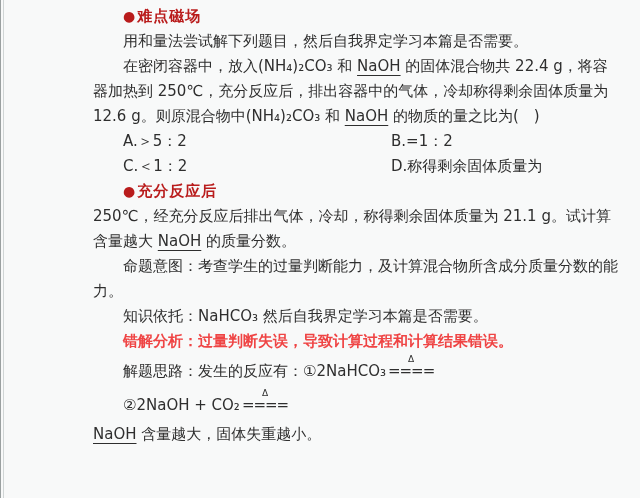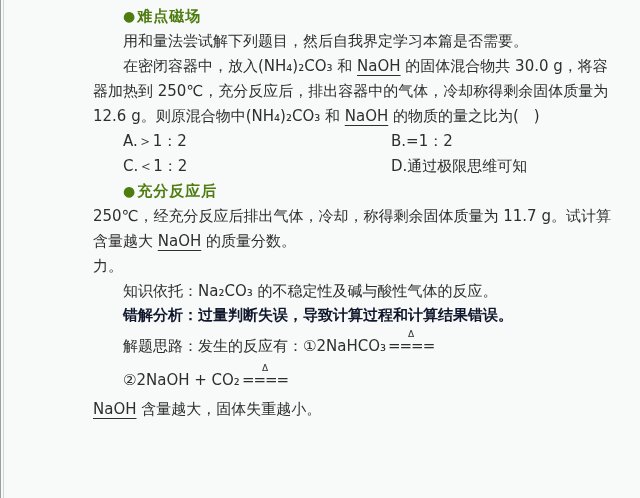--- a/index.html
+++ b/index.html
@@ -15,23 +15,23 @@
   .edge-inner{position:absolute;left:3px;top:0;width:1px;height:498px;background:#d0d5d5;}
   .content{
     position:absolute;left:0;top:0;width:640px;
     padding:4px 24px 0 93px;
     box-sizing:border-box;
     font-size:15px;
   }
   .line{height:25px;line-height:25px;white-space:nowrap;}
   .line.eqline{height:34px;line-height:34px;}
   .indent2{padding-left:30px;}
-  .heading{color:#4d7c0f;font-weight:bold;letter-spacing:1px;}
+  .heading{color:#b91c1c;font-weight:bold;letter-spacing:1px;}
   .heading .bullet{font-size:14px;margin-right:1px;}
-  .redbold{color:#0f172a;font-weight:bold;font-family:Liberation Mono, monospace;}
+  .redbold{color:#ef4444;font-weight:bold;}
   .wavy{
     text-decoration-line:underline;
     text-decoration-style:wavy;
     text-decoration-color:#d23c2a;
     text-decoration-thickness:1px;
     text-underline-offset:4px;
     text-decoration:underline;
   }
   .deq{display:inline-block;vertical-align:baseline;text-align:center;margin:0 2px;}
   .deq .top{display:block;font-size:9px;line-height:9px;height:9px;}
@@ -40,28 +40,29 @@
 </style>
 </head>
 <body>
 
 <div class="page">
   <div class="edge-outer"></div>
   <div class="edge-inner"></div>
   <div class="content" id="doc-content">
       <div class="line indent2 heading"><span class="bullet">●</span><span>难点磁场</span></div>
       <div class="line indent2"><span>用和量法尝试解下列题目，然后自我界定学习本篇是否需要。</span></div>
-      <div class="line indent2"><span>在密闭容器中，放入(NH₄)₂CO₃ 和 </span><span class="wavy">NaOH</span><span> 的固体混合物共 30.0 g，将容</span></div>
+      <div class="line indent2"><span>在密闭容器中，放入(NH₄)₂CO₃ 和 </span><span class="wavy">NaOH</span><span> 的固体混合物共 22.4 g，将容</span></div>
       <div class="line"><span>器加热到 250℃，充分反应后，排出容器中的气体，冷却称得剩余固体质量为</span></div>
       <div class="line"><span>12.6 g。则原混合物中(NH₄)₂CO₃ 和 </span><span class="wavy">NaOH</span><span> 的物质的量之比为(　)</span></div>
-      <div class="line indent2"><span class="opt-left">A.＞1：2</span><span>B.=1：2</span></div>
-      <div class="line indent2"><span class="opt-left">C.＜1：2</span><span>D.通过极限思维可知</span></div>
+      <div class="line indent2"><span class="opt-left">A.＞5：2</span><span>B.=1：2</span></div>
+      <div class="line indent2"><span class="opt-left">C.＜1：2</span><span>D.称得剩余固体质量为</span></div>
       <div class="line indent2 heading"><span class="bullet">●</span><span>充分反应后</span></div>
-      <div class="line"><span>250℃，经充分反应后排出气体，冷却，称得剩余固体质量为 11.7 g。试计算</span></div>
+      <div class="line"><span>250℃，经充分反应后排出气体，冷却，称得剩余固体质量为 21.1 g。试计算</span></div>
       <div class="line"><span>含量越大 </span><span class="wavy">NaOH</span><span> 的质量分数。</span></div>
+      <div class="line indent2"><span>命题意图：考查学生的过量判断能力，及计算混合物所含成分质量分数的能</span></div>
       <div class="line"><span>力。</span></div>
-      <div class="line indent2"><span>知识依托：Na₂CO₃ 的不稳定性及碱与酸性气体的反应。</span></div>
+      <div class="line indent2"><span>知识依托：NaHCO₃ 然后自我界定学习本篇是否需要。</span></div>
       <div class="line indent2 redbold"><span>错解分析：过量判断失误，导致计算过程和计算结果错误。</span></div>
       <div class="line indent2 eqline"><span>解题思路：发生的反应有：①2NaHCO₃</span><span class="deq"><span class="top">Δ</span><span class="bar">====</span></span></div>
       <div class="line indent2 eqline"><span>②2NaOH + CO₂</span><span class="deq"><span class="top">Δ</span><span class="bar">====</span></span></div>
       <div class="line"><span class="wavy">NaOH</span><span> 含量越大，固体失重越小。</span></div>
     </div>
 </div>
 
 </body></html>

